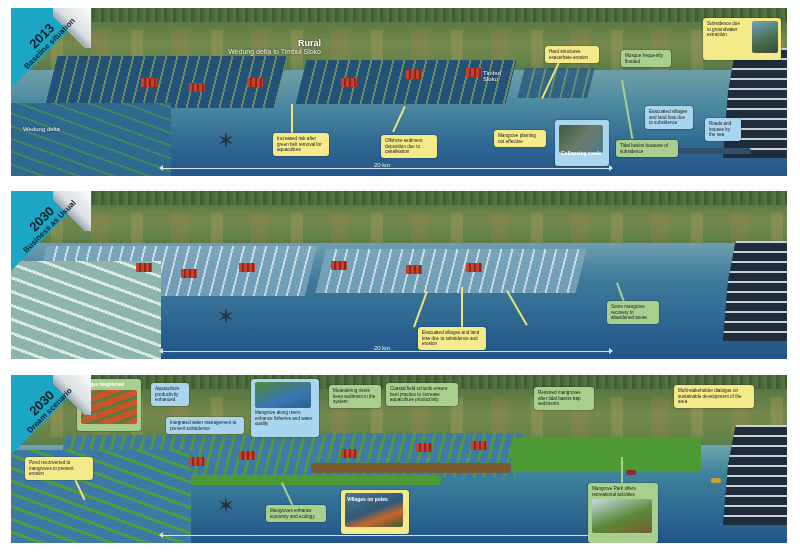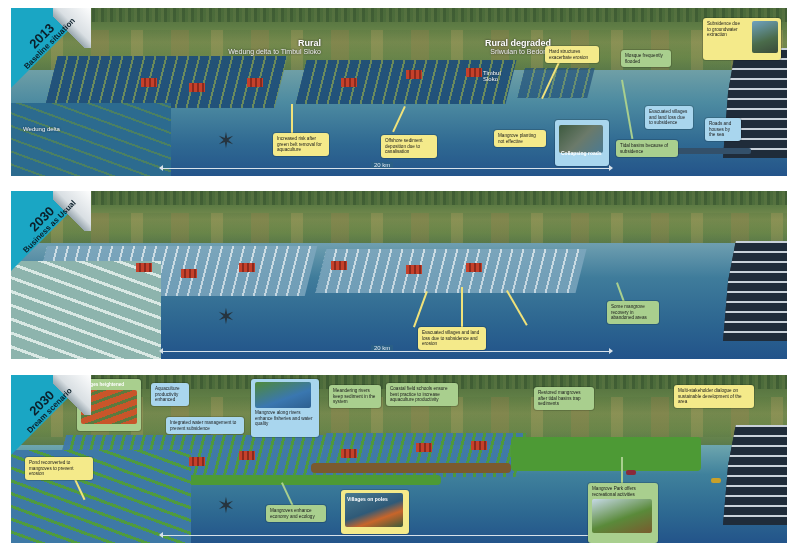--- a/index.html
+++ b/index.html
@@ -82,24 +82,20 @@
     <div class="txt">
       <span class="yr">2013</span>
       <span class="sub">Baseline situation</span>
     </div>
   </div>
 
   <div class="zone" style="left:170px;width:140px;">
     <span class="zt">Rural</span>
     <span class="zs">Wedung delta to Timbul Sloko</span>
   </div>
-  <div class="zone" style="left:430px;width:110px;">
-    <span class="zt">Rural degraded</span>
-    <span class="zs">Sriwulan to Bedono</span>
-  </div>
 
   <div class="place" style="left:12px;top:118px;">Wedung delta</div>
   <div class="place" style="left:472px;top:62px;width:30px;">Timbul Sloko</div>
 
   <div class="compass" style="left:195px;top:122px;">✶</div>
 
   <div class="leader y" style="left:280px;top:96px;height:30px;"></div>
   <div class="note y" style="left:262px;top:125px;width:48px;">Increased risk after green belt removal for aquaculture</div>
   <div class="leader y" style="left:393px;top:98px;height:28px;transform:rotate(25deg);"></div>
   <div class="note y" style="left:370px;top:127px;width:48px;">Offshore sediment deposition due to canalisation</div>

